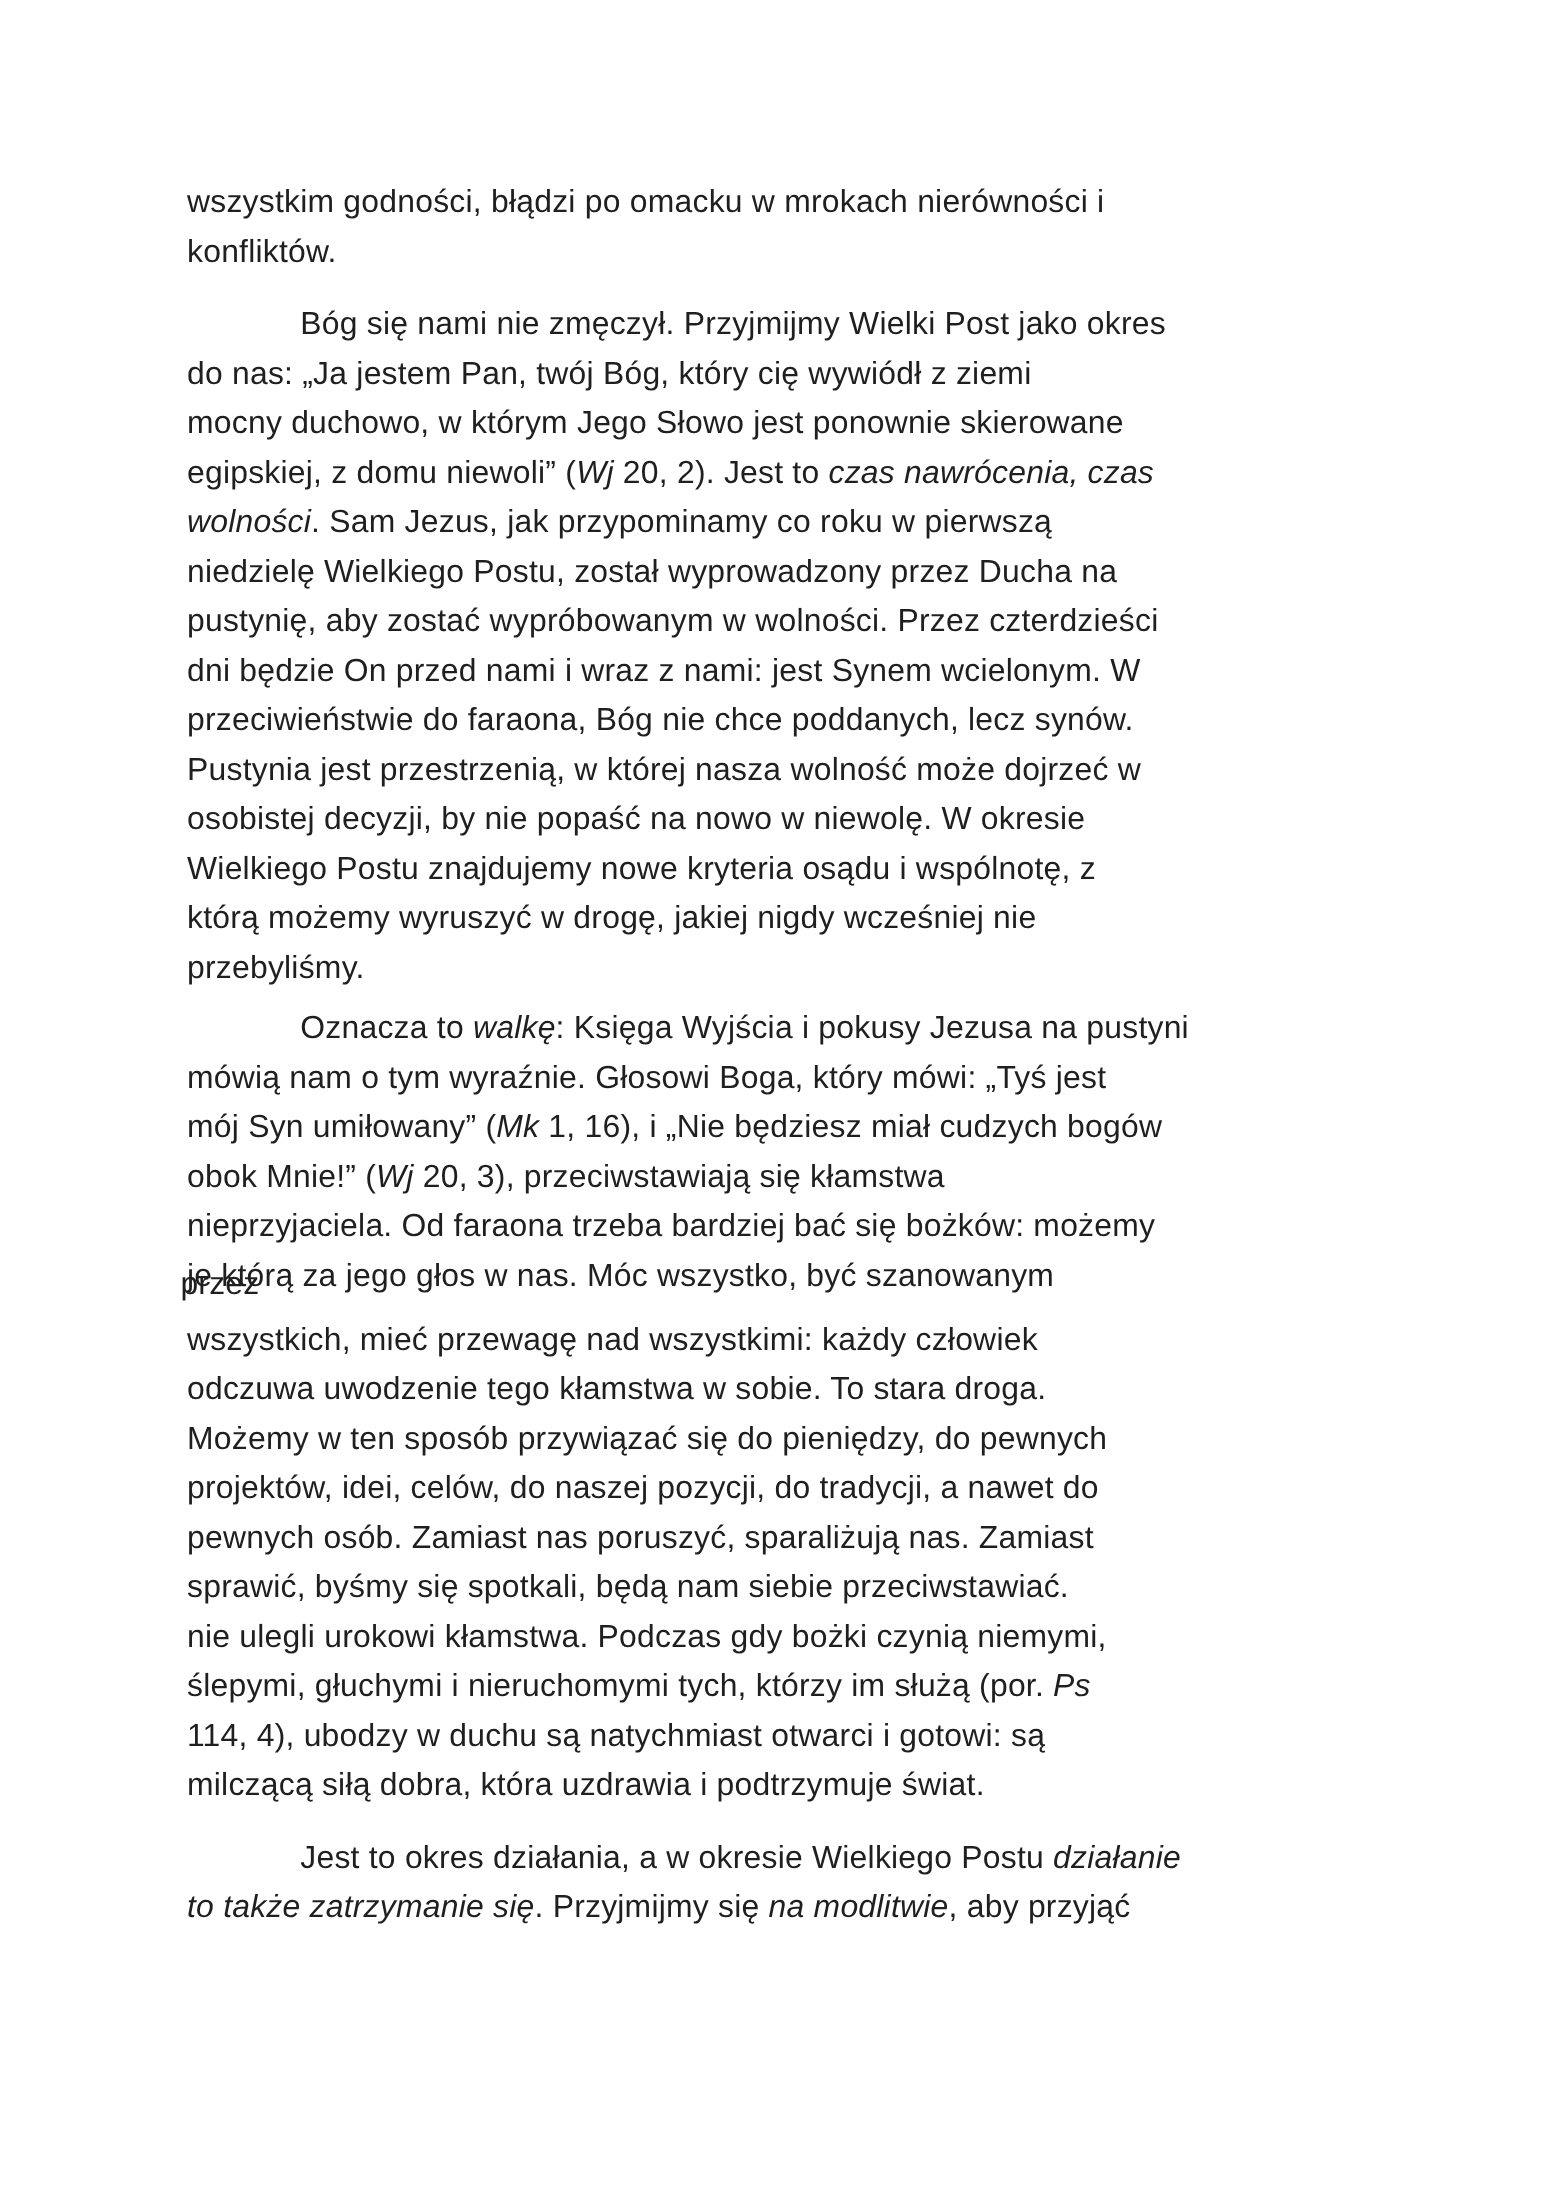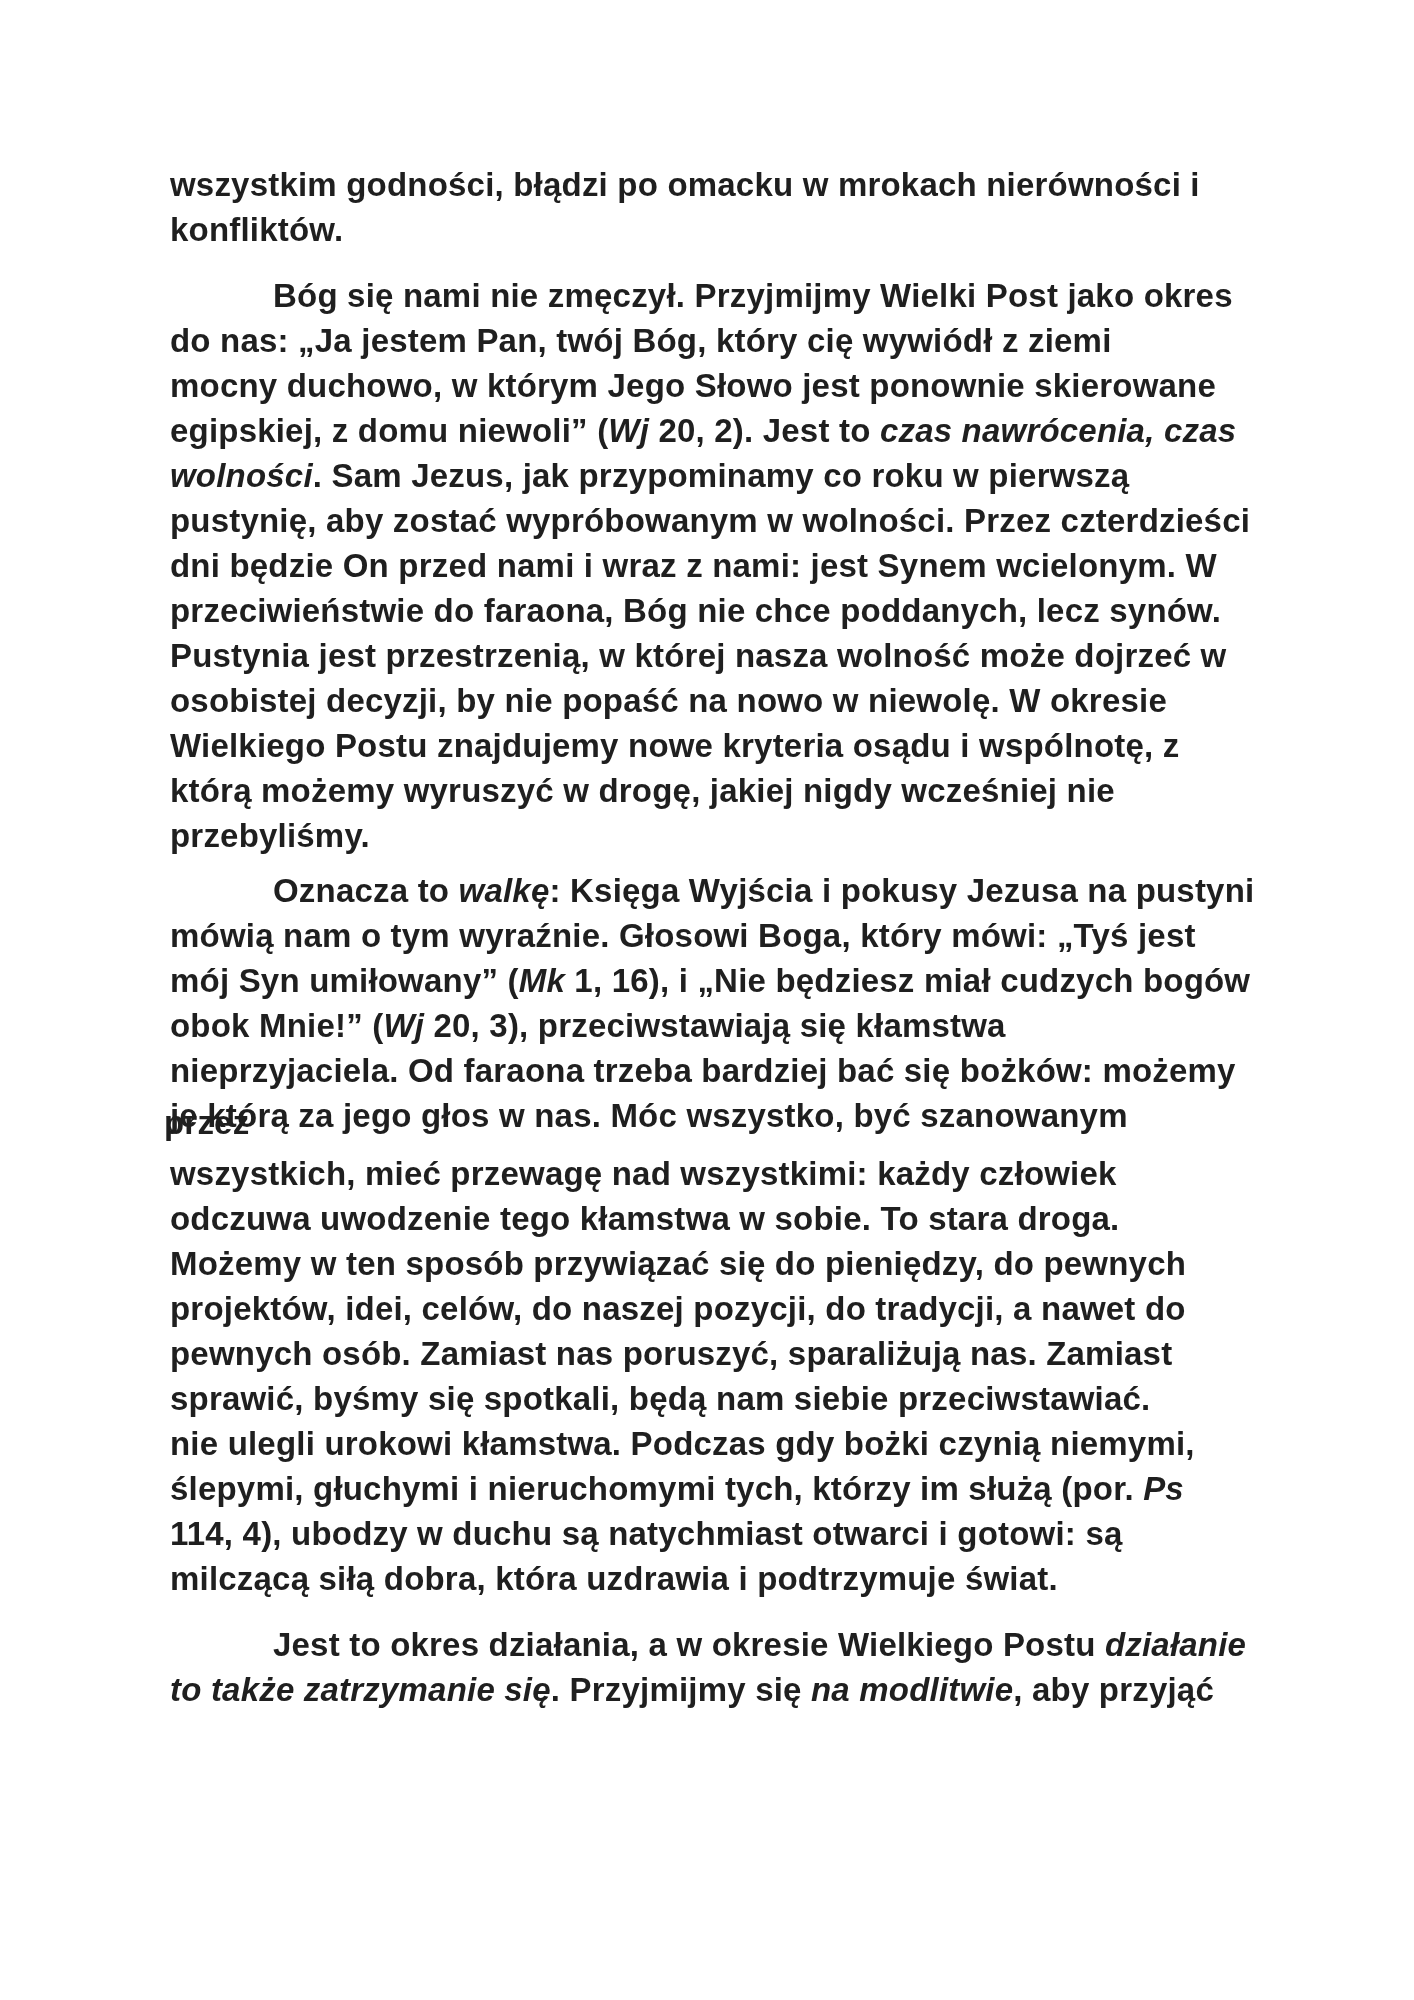--- a/index.html
+++ b/index.html
@@ -24,24 +24,24 @@
   }
   .paragraph { margin: 0; }
   
   .content .paragraph:nth-of-type(2) { margin-top: 21px; }
   .content .paragraph:nth-of-type(3) { margin-top: 10px; }
   .content .paragraph:nth-of-type(4) { margin-top: 21px; }
   
   .content .paragraph + .paragraph .line:first-child { padding-left: 103px; }
   .line {
     white-space: nowrap;
-    font-size: 33px;
+    font-size: 29px;
     line-height: 45px;
     letter-spacing: 0.2px;
-    font-weight: 700;
+    font-weight: 400;
   }
   .line em { font-style: italic; font-weight: inherit; }
   
   .line.has-overlap {
     position: relative;
     margin-bottom: 13px;
   }
   .overlap-word {
     position: absolute;
     left: -6px;
@@ -57,20 +57,21 @@
       <div class="paragraph">
         <div class="line"><span>wszystkim godności, błądzi po omacku w mrokach nierówności i</span></div>
         <div class="line"><span>konfliktów.</span></div>
       </div>
       <div class="paragraph">
         <div class="line"><span>Bóg się nami nie zmęczył. Przyjmijmy Wielki Post jako okres</span></div>
         <div class="line"><span>do nas: „Ja jestem Pan, twój Bóg, który cię wywiódł z ziemi</span></div>
         <div class="line"><span>mocny duchowo, w którym Jego Słowo jest ponownie skierowane</span></div>
         <div class="line"><span>egipskiej, z domu niewoli” (</span><em>Wj</em><span> 20, 2). Jest to </span><em>czas nawrócenia, czas</em></div>
         <div class="line"><em>wolności</em><span>. Sam Jezus, jak przypominamy co roku w pierwszą</span></div>
+        <div class="line"><span>niedzielę Wielkiego Postu, został wyprowadzony przez Ducha na</span></div>
         <div class="line"><span>pustynię, aby zostać wypróbowanym w wolności. Przez czterdzieści</span></div>
         <div class="line"><span>dni będzie On przed nami i wraz z nami: jest Synem wcielonym. W</span></div>
         <div class="line"><span>przeciwieństwie do faraona, Bóg nie chce poddanych, lecz synów.</span></div>
         <div class="line"><span>Pustynia jest przestrzenią, w której nasza wolność może dojrzeć w</span></div>
         <div class="line"><span>osobistej decyzji, by nie popaść na nowo w niewolę. W okresie</span></div>
         <div class="line"><span>Wielkiego Postu znajdujemy nowe kryteria osądu i wspólnotę, z</span></div>
         <div class="line"><span>którą możemy wyruszyć w drogę, jakiej nigdy wcześniej nie</span></div>
         <div class="line"><span>przebyliśmy.</span></div>
       </div>
       <div class="paragraph">

